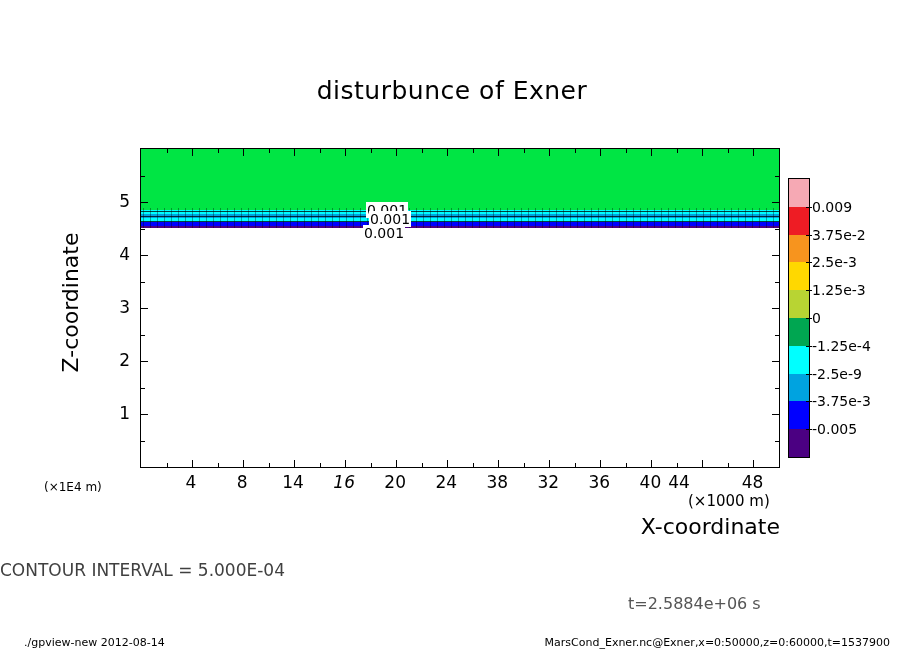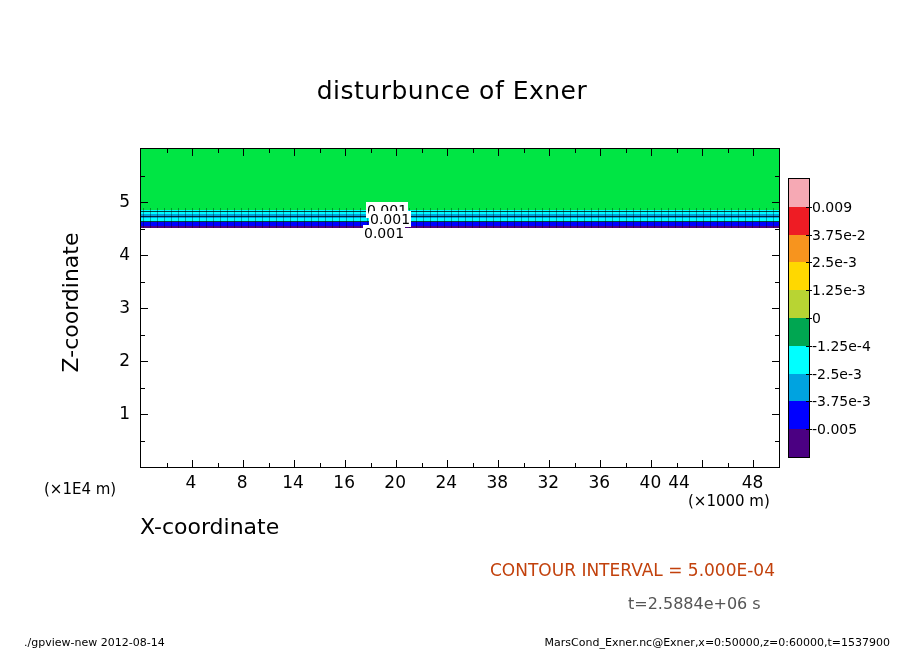--- a/index.html
+++ b/index.html
@@ -26,38 +26,38 @@
   .tick-x-top{position:absolute;top:0;width:1px;height:7px;background:#000;}
   .tick-y{position:absolute;left:0;height:1px;width:7px;background:#000;}
   .tick-y-right{position:absolute;right:0;height:1px;width:7px;background:#000;}
   .tick-x-minor{position:absolute;bottom:0;width:1px;height:4px;background:#000;}
   .tick-x-minor-top{position:absolute;top:0;width:1px;height:4px;background:#000;}
   .tick-y-minor{position:absolute;left:0;height:1px;width:4px;background:#000;}
   .tick-y-minor-right{position:absolute;right:0;height:1px;width:4px;background:#000;}
   .xlab{position:absolute;font-size:17px;color:#000;text-align:center;width:40px;}
   .ylab{position:absolute;font-size:17px;color:#000;text-align:right;width:30px;}
   #xaxis-title{
-    left:140px;top:514px;width:640px;text-align:left;font-size:22px;color:#000;
+    left:140px;top:514px;width:640px;text-align:right;font-size:22px;color:#000;
   }
   #yaxis-title{
     left:-60px;top:290px;width:260px;text-align:center;font-size:22px;color:#000;
     transform:rotate(-90deg);transform-origin:center center;
   }
   #xunit{left:688px;top:492px;font-size:15px;color:#000;}
-  #yunit{left:44px;top:480px;font-size:15px;color:#000;}
+  #yunit{left:44px;top:480px;font-size:12px;color:#000;}
   
   #colorbar{
     left:788px;top:178px;width:22px;height:280px;border:1px solid #000;
     box-sizing:border-box;
   }
   .cb-cell{width:100%;}
   .cb-tick{position:absolute;left:812px;font-size:14px;color:#000;white-space:nowrap;}
   
   #contour-interval{
-    left:0;top:560px;width:775px;text-align:right;font-size:17px;color:#c2410c;
+    left:0;top:560px;width:775px;text-align:left;font-size:17px;color:#404040;
   }
   #time-label{left:628px;top:594px;font-size:16px;color:#555;}
   #footer-left{left:24px;top:636px;font-size:11px;color:#000;}
   #footer-right{right:14px;top:636px;font-size:11px;color:#000;text-align:right;}
   .contour-label{
     position:absolute;font-size:14px;color:#000;background:#fff;padding:0 1px;
     white-space:nowrap;
   }
 </style>
 </head>
@@ -267,21 +267,21 @@
   </div>
 
 <div class="abs" id="contour-interval">CONTOUR INTERVAL = 5.000E-04</div>
 <div class="abs" id="time-label">t=2.5884e+06 s</div>
 <div class="abs" id="footer-left">./gpview-new   2012-08-14</div>
 <div class="abs" id="footer-right">MarsCond_Exner.nc@Exner,x=0:50000,z=0:60000,t=1537900</div>
 
 <div class="xlab" style="left: 171.04px; top: 472px;">4</div>
 <div class="xlab" style="left: 222.08px; top: 472px;">8</div>
 <div class="xlab" style="left: 273.12px; top: 472px;">14</div>
-<div class="xlab" style="left: 324.16px; top: 472px;">16</div>
+<div class="xlab" style="left: 324.16px; top: 472px; font-style: italic;">16</div>
 <div class="xlab" style="left: 375.2px; top: 472px;">20</div>
 <div class="xlab" style="left: 426.24px; top: 472px;">24</div>
 <div class="xlab" style="left: 477.28px; top: 472px;">38</div>
 <div class="xlab" style="left: 528.32px; top: 472px;">32</div>
 <div class="xlab" style="left: 579.36px; top: 472px;">36</div>
 <div class="xlab" style="left: 630.4px; top: 472px;">40</div>
 <div class="xlab" style="left: 659px; top: 472px;">44</div>
 <div class="xlab" style="left: 732.48px; top: 472px;">48</div>
 <div class="ylab" style="left: 100px; top: 403px;">1</div>
 <div class="ylab" style="left: 100px; top: 350px;">2</div>
@@ -293,18 +293,18 @@
 <div class="cb-tick" style="top: 226.6px;">3.75e-2</div>
 <div style="position: absolute; left: 806px; top: 234.6px; width: 6px; height: 1px; background: rgb(0, 0, 0);"></div>
 <div class="cb-tick" style="top: 254.4px;">2.5e-3</div>
 <div style="position: absolute; left: 806px; top: 262.4px; width: 6px; height: 1px; background: rgb(0, 0, 0);"></div>
 <div class="cb-tick" style="top: 282.2px;">1.25e-3</div>
 <div style="position: absolute; left: 806px; top: 290.2px; width: 6px; height: 1px; background: rgb(0, 0, 0);"></div>
 <div class="cb-tick" style="top: 310px;">0</div>
 <div style="position: absolute; left: 806px; top: 318px; width: 6px; height: 1px; background: rgb(0, 0, 0);"></div>
 <div class="cb-tick" style="top: 337.8px;">-1.25e-4</div>
 <div style="position: absolute; left: 806px; top: 345.8px; width: 6px; height: 1px; background: rgb(0, 0, 0);"></div>
-<div class="cb-tick" style="top: 365.6px;">-2.5e-3</div>
+<div class="cb-tick" style="top: 365.6px;">-2.5e-9</div>
 <div style="position: absolute; left: 806px; top: 373.6px; width: 6px; height: 1px; background: rgb(0, 0, 0);"></div>
 <div class="cb-tick" style="top: 393.4px;">-3.75e-3</div>
 <div style="position: absolute; left: 806px; top: 401.4px; width: 6px; height: 1px; background: rgb(0, 0, 0);"></div>
 <div class="cb-tick" style="top: 421.2px;">-0.005</div>
 <div style="position: absolute; left: 806px; top: 429.2px; width: 6px; height: 1px; background: rgb(0, 0, 0);"></div>
 
 </body></html>

